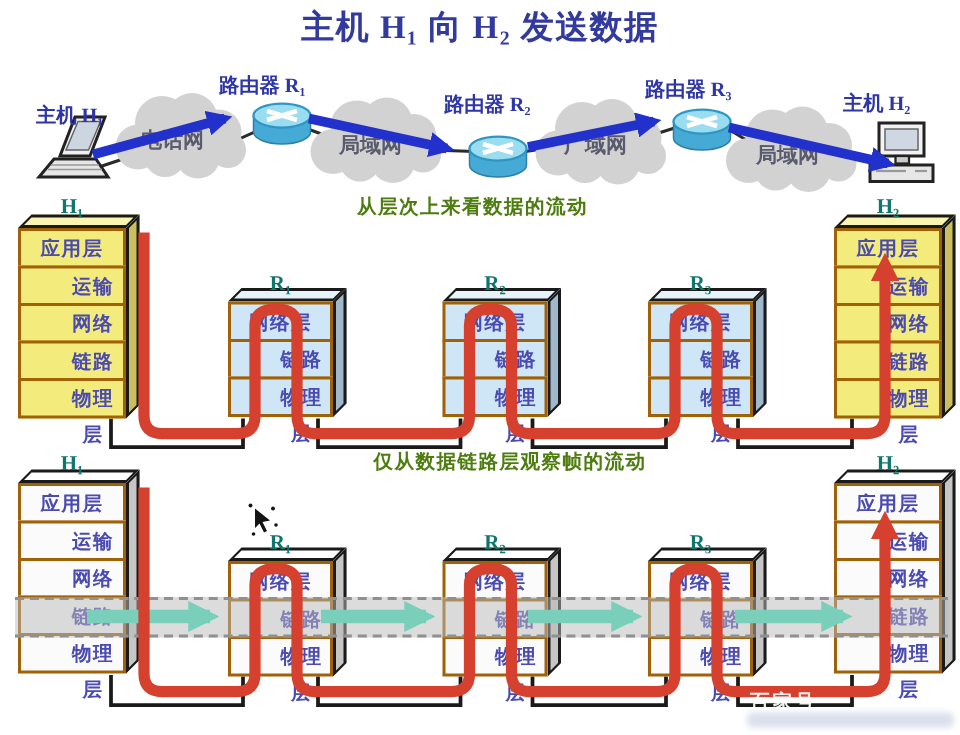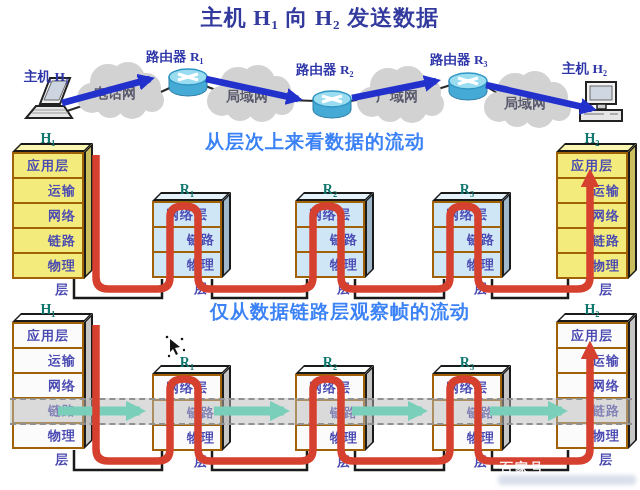--- a/index.html
+++ b/index.html
@@ -9,21 +9,21 @@
   }
   .abs{position:absolute;font-family:Liberation Serif, serif;}
   svg.overlay{position:absolute;left:0;top:0;width:640px;height:490px;pointer-events:none;}
   #bg-layer{z-index:0;}
   #fg-layer{z-index:6;}
   .main-title{
     left:0;top:3px;width:640px;text-align:center;
     font-size:22px;font-weight:bold;color:#333a9e;z-index:3;letter-spacing:1px;
   }
   .section-title{
-    text-align:center;font-size:19px;font-weight:bold;color:#3b82f6;z-index:3;letter-spacing:1px;
+    text-align:center;font-size:13px;font-weight:bold;color:#4d7c0f;z-index:3;letter-spacing:1px;
   }
   .node-label{font-size:13.5px;font-weight:bold;color:#2d35a8;z-index:3;white-space:nowrap;}
   .cloud-label{font-size:14px;font-weight:bold;color:#5a5a6e;z-index:3;white-space:nowrap;}
   .stack-label{font-size:14px;font-weight:bold;color:#0f766e;text-align:center;z-index:3;}
   .icon-box{z-index:2;}
   
   .stack{position:absolute;z-index:1;}
   .stack5{height:127px;}
   .stack3{height:77px;}
   .layer{

